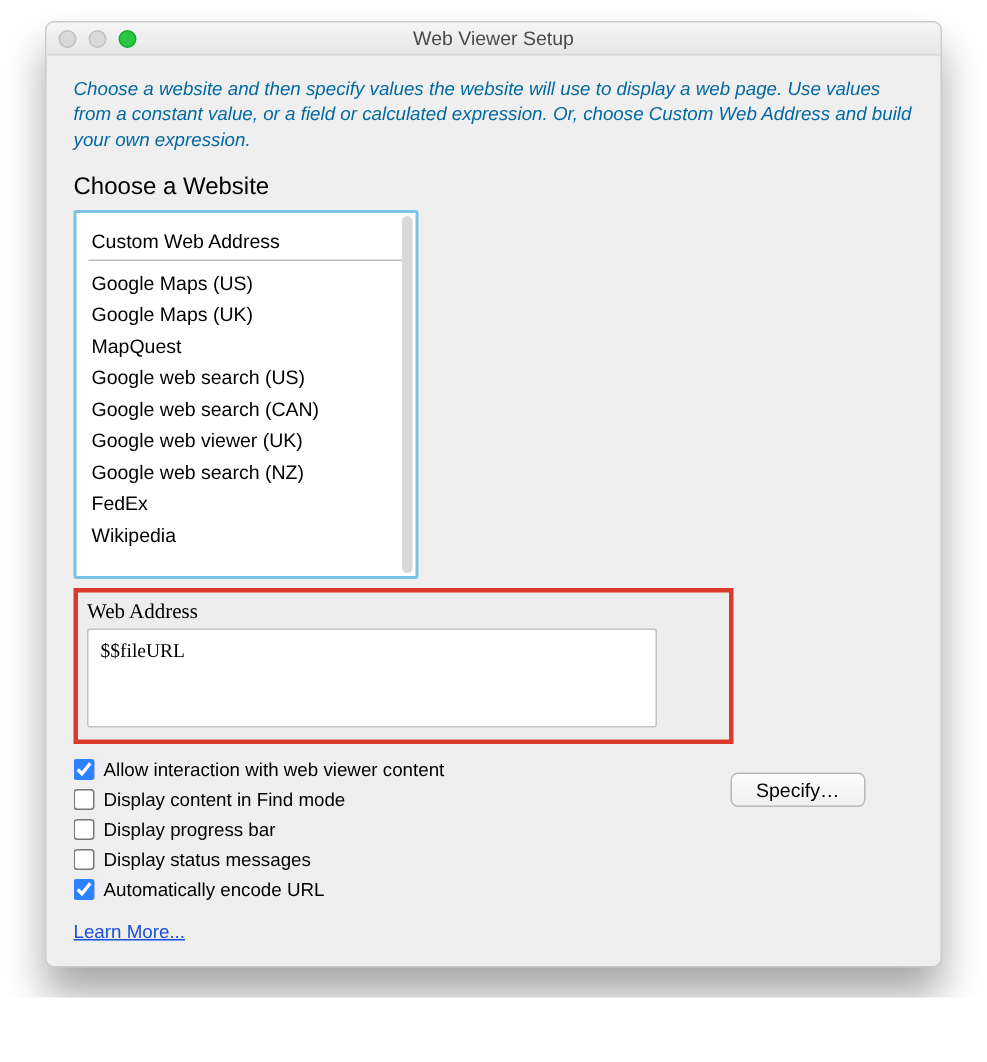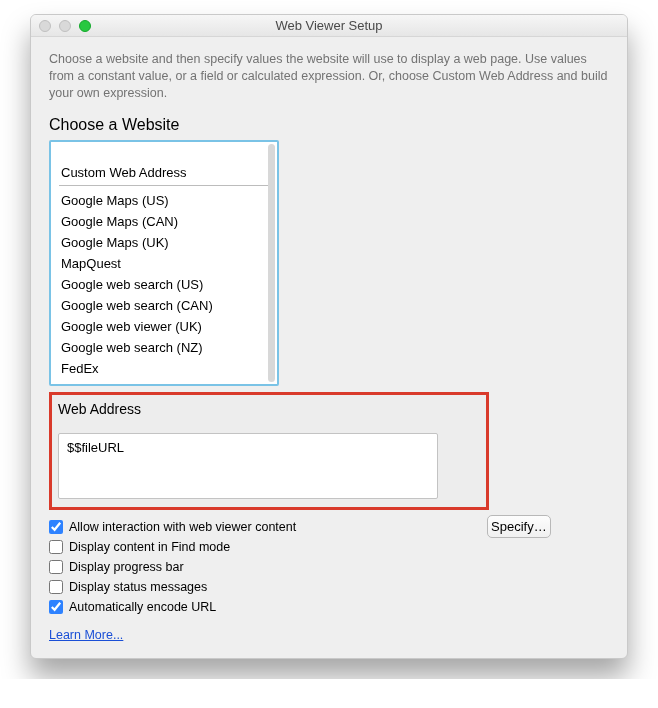--- a/index.html
+++ b/index.html
@@ -34,54 +34,55 @@
   .traffic-lights { display: flex; gap: 8px; }
   .tl-dot { width: 12px; height: 12px; border-radius: 50%; }
   .tl-close { background: #d9d9d9; border: 1px solid #bfbfbf; }
   .tl-min   { background: #d9d9d9; border: 1px solid #bfbfbf; }
   .tl-zoom  { background: #28c840; border: 1px solid #14a82c; }
   .titlebar-title {
     position: absolute; left: 0; right: 0; text-align: center;
     font-size: 13px; color: #4a4a4a; pointer-events: none;
   }
   .content { padding: 14px 18px 16px 18px; }
-  .intro { font-size: 12.5px; line-height: 1.35; color: #737373; }
+  .intro { font-size: 12.5px; line-height: 1.35; color: #0369a1; font-style: italic; }
   .section-label { font-size: 16px; margin-top: 14px; margin-bottom: 6px; }
   .list-wrap {
     position: relative;
     border: 2px solid #7ac3e6;
     border-radius: 2px;
     background: #fff;
     height: 246px;
     width: 230px;
     overflow: hidden;
   }
   .list-scroll {
     position: absolute; top: 2px; right: 2px; bottom: 2px;
     width: 7px; background: #d8d8d8; border-radius: 4px;
   }
-  .list-items { padding: 20px 8px 4px 8px; }
+  .list-items { padding: 8px 8px 4px 8px; }
   .list-item {
     display: block;
     font-size: 13px;
     padding: 3px 2px;
     border: none; background: none; text-align: left; width: 100%;
     cursor: default;
   }
   .list-divider { border-top: 1px solid #bcbcbc; margin: 2px 0 4px 0; }
   .address-block {
     margin-top: 6px;
     border: 3px solid #d93a2b;
     padding: 4px 6px 8px 6px;
     background: #ededed;
     position: relative;
     display: flex;
     flex-direction: column;
-    gap: 16px;
+    gap: 2px;
     width: 440px;
+    font-family: Liberation Serif, serif;
   }
   .addr-row { display: flex; align-items: flex-start; gap: 10px; }
   .address-label { font-size: 14px; margin-top: 2px; }
   .address-field {
     width: 380px;
     height: 66px;
     background: #fff;
     border: 1px solid #c3c3c3;
     border-radius: 2px;
     padding: 6px 8px;
@@ -90,21 +91,21 @@
     font-family: inherit;
     resize: none;
   }
   .specify-wrap {
     position: absolute;
     left: 456px;
     top: 478px;
   }
   .btn {
     font-size: 13px;
-    padding: 3px 3px;
+    padding: 3px 16px;
     background: linear-gradient(#fdfdfd, #f0f0f0);
     border: 1px solid #b8b8b8;
     border-radius: 5px;
     cursor: default;
   }
   .btn-primary {
     background: linear-gradient(#4aa3ff, #1a7efc);
     border: 1px solid #1a6fe0;
     color: #fff;
     padding: 3px 26px;
@@ -132,21 +133,20 @@
   <div class="content rel">
     <p class="intro">Choose a website and then specify values the website will use to display a web page. Use values from a constant value, or a field or calculated expression. Or, choose Custom Web Address and build your own expression.</p>
 
     <div class="section-label">Choose a Website</div>
 
     <div class="list-wrap">
       <div class="list-items">
         <button class="list-item">Custom Web Address</button>
         <div class="list-divider"></div>
         <button class="list-item">Google Maps (US)</button>
-        <button class="list-item">Google Maps (CAN)</button>
         <button class="list-item">Google Maps (UK)</button>
         <button class="list-item">MapQuest</button>
         <button class="list-item">Google web search (US)</button>
         <button class="list-item">Google web search (CAN)</button>
         <button class="list-item">Google web viewer (UK)</button>
         <button class="list-item">Google web search (NZ)</button>
         <button class="list-item">FedEx</button>
         <button class="list-item">Wikipedia</button>
       </div>
       <div class="list-scroll"></div>

